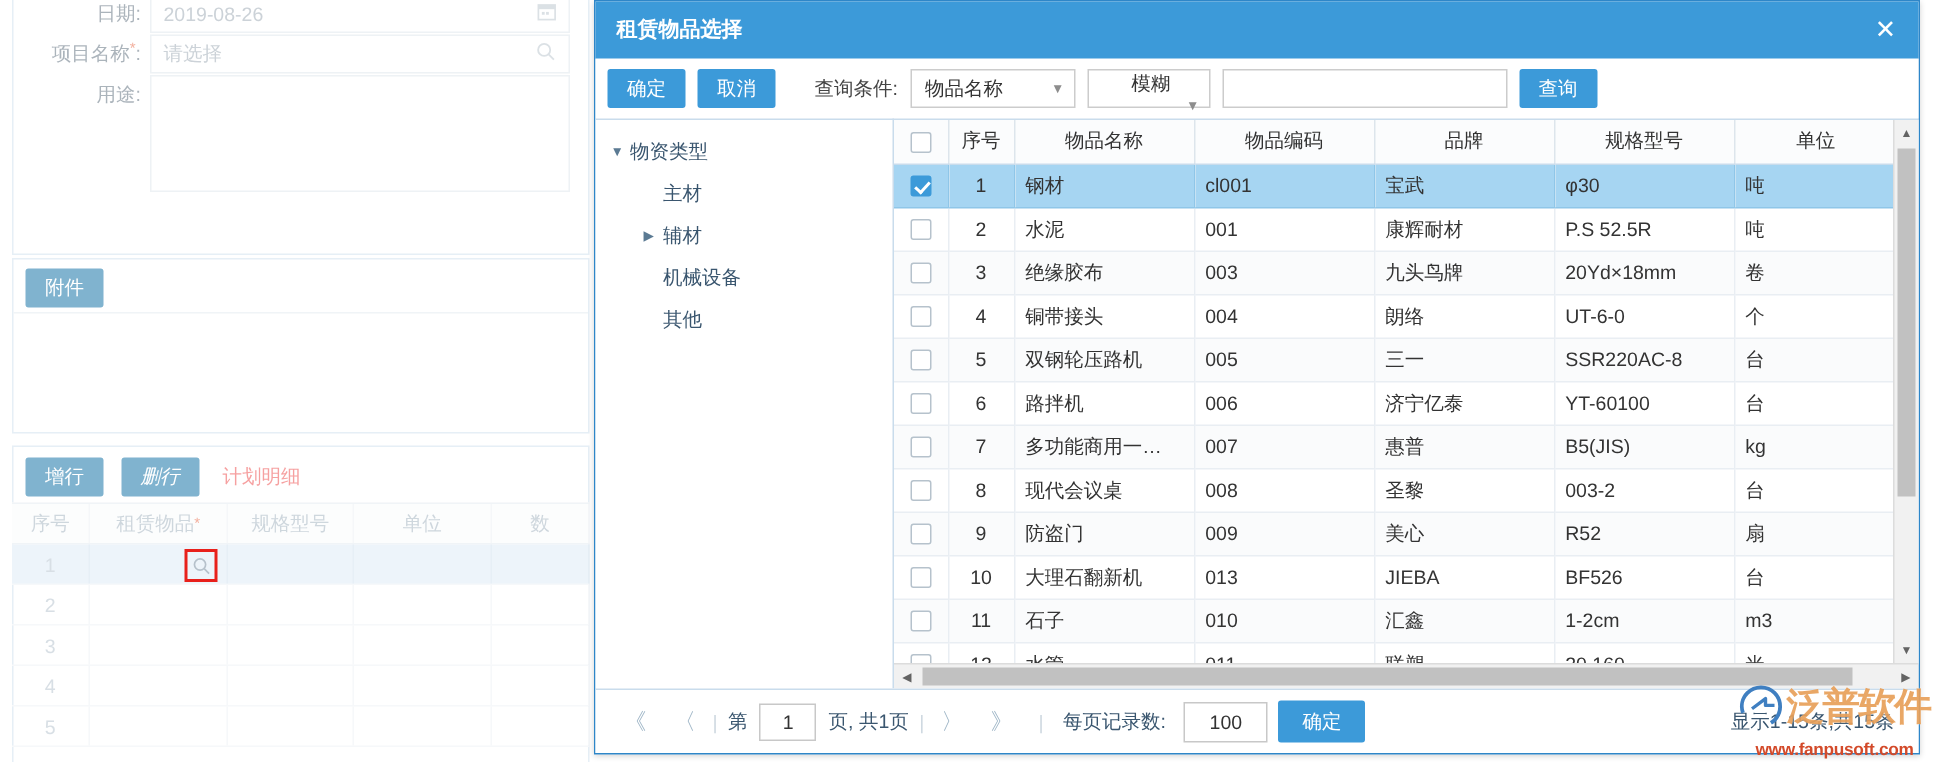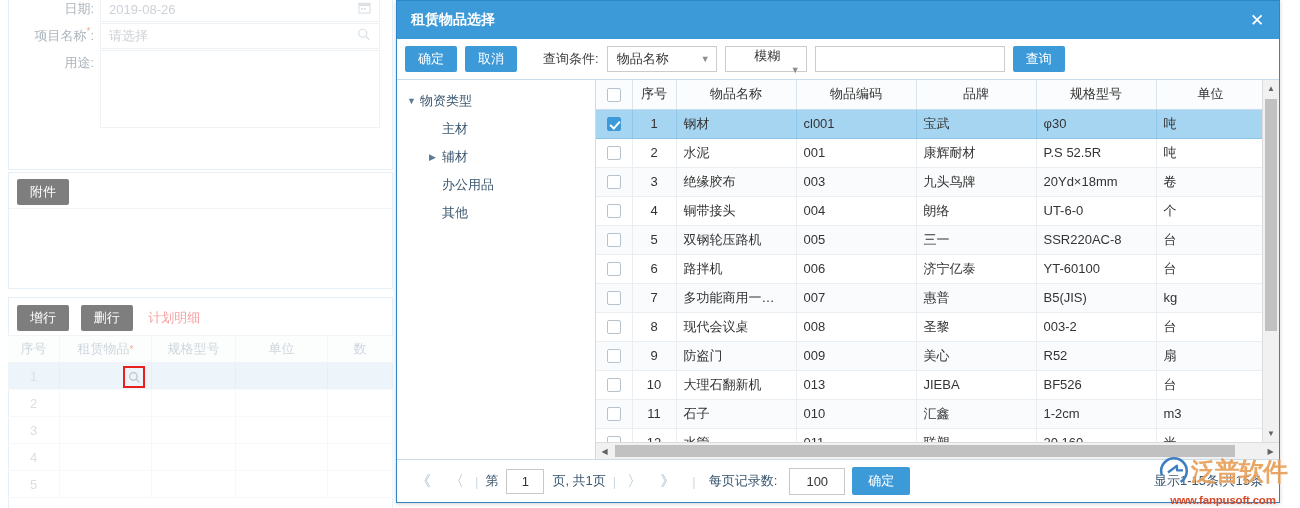--- a/index.html
+++ b/index.html
@@ -37,21 +37,21 @@
     color: #9aa7b2; font-size: 13px; position: relative;
   }
   .bg-input .ficon {
     position: absolute; right: 8px; top: 50%; transform: translateY(-50%);
     color: #b9c4cd;
   }
   .bg-textarea {
     border: 1px solid #dfe6ec; background: #fff;
   }
   .bg-btn {
-    background: #000000; color: #fff; font-size: 13px;
+    background: #0369a1; color: #fff; font-size: 13px;
     padding: 4px 13px; border-radius: 2px; display: inline-block;
     line-height: 18px;
     text-align: center;
   }
   .bg-tabtext { color: #ef4444; font-size: 13px; margin-left: 12px; }
 
   .bg-grid { position: absolute; left: 8px; width: 385px; }
   .bg-grid-head {
     display: flex; height: 28px; border-top: 1px solid #e3eaf0;
     border-bottom: 1px solid #e3eaf0; background: #fbfcfd;
@@ -326,21 +326,21 @@
 
     <div class="bg-panel" style="left:8px; top:172px; width:385px; height:117px;">
       <div style="padding:6px 0 0 8px; border-bottom:1px solid #e3eaf0; height:36px;">
         <span class="bg-btn">附件</span>
       </div>
     </div>
 
     <div class="bg-panel" style="left:8px; top:297px; width:385px; height:215px;">
       <div style="padding:7px 0 0 8px; height:37px;">
         <span class="bg-btn">增行</span>
-        <span class="bg-btn" style="margin-left:8px;">删行</span>
+        <span class="bg-btn" style="margin-left:8px;font-style:italic;">删行</span>
         <span class="bg-tabtext">计划明细</span>
       </div>
     </div>
 
     <div class="bg-grid" style="top:335px;">
       <div class="bg-grid-head">
         <div class="c-idx">序号</div>
         <div class="c-item">
             <span>租赁物品</span>
             <span class="req">*</span>
@@ -427,21 +427,21 @@
         <div class="tree-node lvl2">
           <span class="tw empty">▶</span>
           <span>主材</span>
         </div>
         <div class="tree-node lvl2" style="padding-left:32px;">
           <span class="tw">▶</span>
           <span>辅材</span>
         </div>
         <div class="tree-node lvl2">
           <span class="tw empty">▶</span>
-          <span>办公用品</span>
+          <span>机械设备</span>
         </div>
         <div class="tree-node lvl2">
           <span class="tw empty">▶</span>
           <span>其他</span>
         </div>
       </div>
 
       <div class="grid-pane">
         <div class="grid-scroll">
           <table class="dg">

